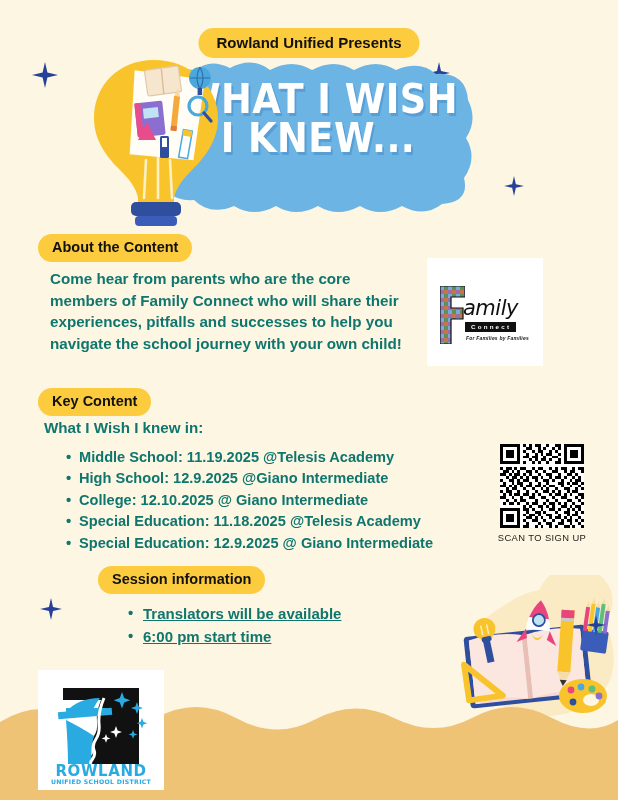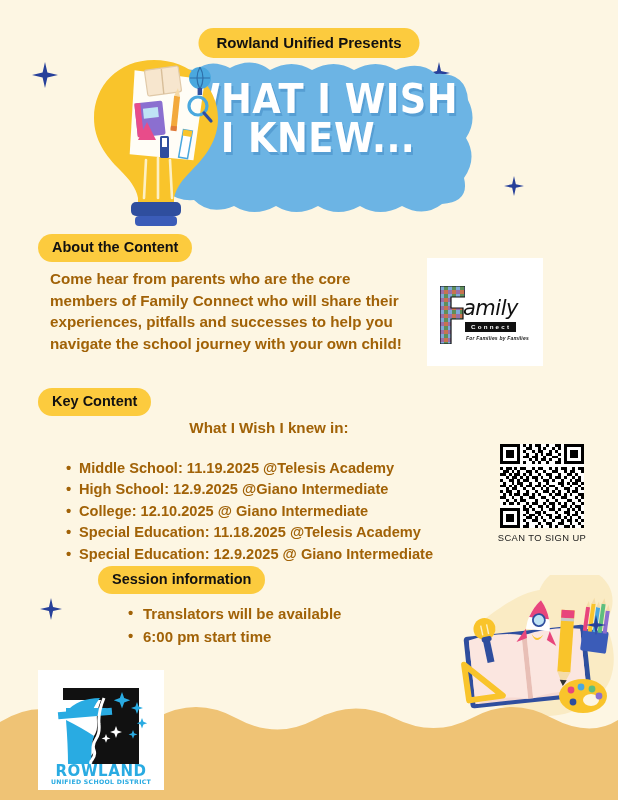--- a/index.html
+++ b/index.html
@@ -90,21 +90,21 @@
     z-index: 7;
     font-size: 15px;
     padding: 6px 18px 7px 18px;
   }
   .pill-about { position: absolute; left: 38px; top: 234px; z-index: 4; }
   .pill-key   { position: absolute; left: 38px; top: 388px; z-index: 4; }
   .pill-session { position: absolute; left: 98px; top: 566px; z-index: 4; }
 
   
   .blue-text {
-    color: #a16207;
+    color: #0f766e;
     font-weight: 700;
   }
   .about-para {
     position: absolute;
     left: 50px;
     top: 268px;
     width: 360px;
     font-size: 15.2px;
     line-height: 1.42;
     z-index: 4;
@@ -113,22 +113,21 @@
   .key-wrap {
     position: absolute;
     left: 44px;
     top: 418px;
     width: 450px;
     z-index: 4;
   }
   .key-lead {
     font-size: 15.2px;
     line-height: 1.35;
-    margin-bottom: 19px;
-    text-align: center;
+    margin-bottom: 8px;
   }
   ul.key-list {
     list-style: none;
     margin: 0;
     padding: 0 0 0 22px;
   }
   ul.key-list li {
     position: relative;
     font-size: 14.6px;
     line-height: 1.48;
@@ -153,20 +152,21 @@
     list-style: none;
     margin: 0;
     padding: 0;
   }
   ul.session-list li {
     position: relative;
     font-size: 15px;
     line-height: 1.56;
     padding-left: 15px;
     white-space: nowrap;
+    text-decoration: underline;
   }
   ul.session-list li::before {
     content: "•";
     position: absolute;
     left: 0;
     top: -1px;
     font-size: 15px;
   }
 
   

